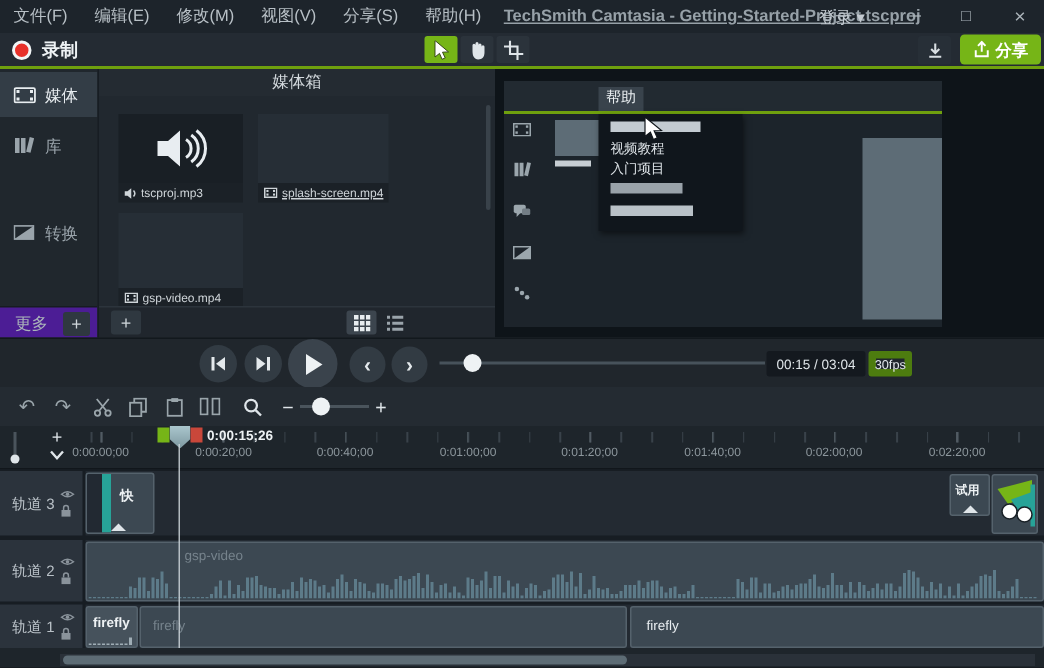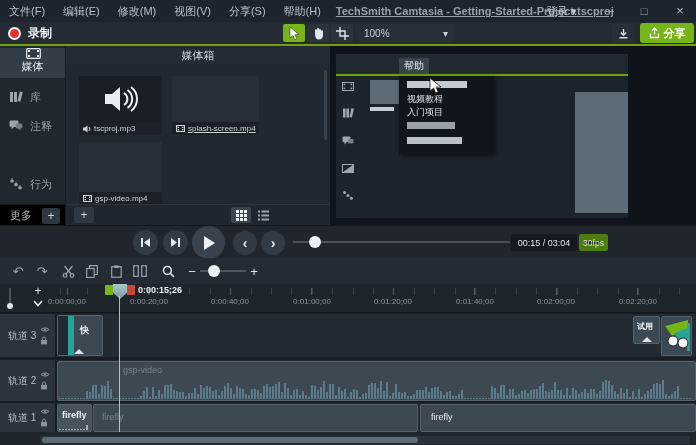--- a/index.html
+++ b/index.html
@@ -28,22 +28,22 @@
   .zoom-select{width:84px;height:18px;background:#272f37;border-radius:2px;color:#ccd3d8;font-size:10px;
                display:flex;align-items:center;padding:0 6px;justify-content:space-between;}
   .share-btn{width:54px;height:20px;background:#76b517;border-radius:3px;display:flex;align-items:center;
              justify-content:center;gap:4px;color:#fff;font-weight:bold;font-size:11px;}
   .dl-btn{width:22px;height:19px;background:#272f37;border-radius:2px;display:flex;align-items:center;justify-content:center;}
 
   
   .sidebar{left:0;top:46px;width:65px;height:179px;background:#20272d;}
   .side-item{position:absolute;left:0;width:65px;height:26px;display:flex;align-items:center;color:#9aa4ab;font-size:11px;}
   .side-item .ic{width:16px;margin:0 6px 0 8px;display:flex;justify-content:center;}
-  .side-item.sel{background:#333d46;color:#e8edf0;height:30px;flex-direction:column;}
-  .side-more{position:absolute;left:0;top:158px;width:65px;height:21px;background:#000000;border-top:1px solid #161c21;
+  .side-item.sel{background:#333d46;color:#e8edf0;height:30px;}
+  .side-more{position:absolute;left:0;top:158px;width:65px;height:21px;background:#4c1d95;border-top:1px solid #161c21;
              display:flex;align-items:center;}
   .plusbtn{background:#2f3840;border-radius:2px;color:#cfd6da;text-align:center;font-size:12px;line-height:16px;}
 
   
   .mediabin{left:65px;top:46px;width:265px;height:179px;background:#21282f;border-left:1px solid #171d23;box-sizing:border-box;}
   .bin-title{position:absolute;left:0;top:0;width:100%;height:18px;text-align:center;line-height:18px;
              color:#d3d9dd;font-size:11px;background:#242b32;}
   .tile{position:absolute;background:#262e36;}
   .tile.dark{background:#191f25;display:flex;align-items:center;justify-content:center;}
   .tile-label{position:absolute;background:#1b2127;color:#ced4d8;font-size:8px;display:flex;align-items:center;gap:3px;
@@ -64,21 +64,21 @@
   .cv-dd-text{position:absolute;left:8px;color:#dde3e7;font-size:9px;}
   .cv-thumb{position:absolute;left:34px;top:26px;width:30px;height:24px;background:#5d6c76;}
   .cv-thumbbar{position:absolute;left:34px;top:53px;width:24px;height:4px;background:#c6cdd2;}
   .cv-rightrect{position:absolute;left:239px;top:38px;width:53px;height:121px;background:#5d6c76;}
 
   
   .playbar{left:0;top:225px;width:696px;height:33px;background:#20262c;border-top:1px solid #12181d;box-sizing:border-box;}
   .pbtn{position:absolute;border-radius:50%;background:#323b43;display:flex;align-items:center;justify-content:center;color:#e4e9ec;}
   .timebox{position:absolute;left:511px;top:8px;width:66px;height:17px;background:#14191f;border-radius:2px;
            color:#dfe5e9;font-size:9px;display:flex;align-items:center;justify-content:center;}
-  .fpsbox{position:absolute;left:579px;top:8px;width:29px;height:17px;border:7px solid #4d7c0f;border-radius:2px;
+  .fpsbox{position:absolute;left:579px;top:8px;width:29px;height:17px;border:5px solid #4d7c0f;border-radius:2px;
           color:#dfe5e9;font-size:8.5px;display:flex;align-items:center;justify-content:center;box-sizing:border-box;}
   .propbtn{position:absolute;left:630px;top:5px;width:64px;height:23px;background:#3a434b;border-radius:3px;
            display:flex;align-items:center;justify-content:center;gap:5px;color:#8bc32a;font-weight:bold;font-size:11px;}
 
   
   .tltoolbar{left:0;top:258px;width:696px;height:26px;background:#242b32;}
   .tlicon{position:absolute;top:5px;width:16px;height:16px;display:flex;align-items:center;justify-content:center;
           color:#9aa5ab;font-size:13px;}
 
   
@@ -153,24 +153,20 @@
     <div class="toolbtn idle" style="position:absolute;left:307px;top:2px;">
       <svg width="12" height="13" viewBox="0 0 12 13">
         <path d="M3 7 V3.2 a1 1 0 0 1 2 0 V2 a1 1 0 0 1 2 0 v1 a1 1 0 0 1 2 0 v1.2 a1 1 0 0 1 2 0 V8 c0 3-1.6 4.6-4.2 4.6 C4.2 12.6 3 10.4 3 7 Z" fill="#dfe5e9"></path>
       </svg>
     </div>
     <div class="toolbtn idle" style="position:absolute;left:331px;top:2px;">
       <svg width="13" height="13" viewBox="0 0 13 13">
         <path d="M4 0 V9 H13 M0 4 H9 V13" fill="none" stroke="#dfe5e9" stroke-width="1.4"></path>
       </svg>
     </div>
-    <div class="zoom-select" style="position:absolute;left:358px;top:2px;">
-      <span>100%</span>
-      <span>▾</span>
-    </div>
     <div class="dl-btn" style="position:absolute;left:612px;top:2px;">
       <svg width="11" height="11" viewBox="0 0 11 11">
         <path d="M5.5 1 V7 M2.8 4.6 L5.5 7.3 L8.2 4.6 M1.5 9.8 H9.5" fill="none" stroke="#d8dee2" stroke-width="1.4"></path>
       </svg>
     </div>
     <div class="share-btn" style="position:absolute;left:640px;top:1px;">
       <svg width="11" height="12" viewBox="0 0 11 12">
         <path d="M5.5 7.5 V1.2 M3 3.6 L5.5 1 L8 3.6 M1.5 6.5 V10.5 H9.5 V6.5" fill="none" stroke="#ffffff" stroke-width="1.3"></path>
       </svg>
       <span>分享</span>
@@ -194,41 +190,28 @@
     <div class="side-item" style="top:38px;">
       <span class="ic">
         <svg width="14" height="12" viewBox="0 0 14 12">
             <rect x="1" y="1" width="3" height="10" fill="#9aa4ab"></rect>
             <rect x="5" y="1" width="3" height="10" fill="#9aa4ab"></rect>
             <rect x="9.6" y="0.6" width="3" height="10" fill="#9aa4ab" transform="rotate(14 11 5.6)"></rect>
           </svg>
       </span>
       <span>库</span>
     </div>
-    <div class="side-item" style="top:67px;">
+    <div class="side-item" style="top:96px;">
       <span class="ic">
-        <svg width="14" height="12" viewBox="0 0 14 12">
-            <rect x="0.5" y="0.5" width="9" height="6.4" rx="1.4" fill="#9aa4ab"></rect>
-            <polygon points="2.5,6.5 2.5,9.5 5.5,6.5" fill="#9aa4ab"></polygon>
-            <rect x="6.8" y="3.4" width="6.6" height="5" rx="1.2" fill="#737d85"></rect>
-            <polygon points="11.4,8 11.4,10.6 8.8,8" fill="#737d85"></polygon>
+        <svg width="14" height="10" viewBox="0 0 14 10">
+            <rect x="0.6" y="0.6" width="12.8" height="8.8" fill="none" stroke="#9aa4ab" stroke-width="1.1"></rect>
+            <polygon points="13.4,0.6 13.4,9.4 0.6,9.4" fill="#9aa4ab"></polygon>
           </svg>
       </span>
-      <span>注释</span>
-    </div>
-    <div class="side-item" style="top:125px;">
-      <span class="ic">
-        <svg width="14" height="12" viewBox="0 0 14 12">
-            <circle cx="3" cy="3" r="1.8" fill="#9aa4ab"></circle>
-            <circle cx="7" cy="6.6" r="1.8" fill="#9aa4ab"></circle>
-            <circle cx="11" cy="9.8" r="1.8" fill="#9aa4ab"></circle>
-            <path d="M3 1 v-1 M7 4.6 v-1 M11 7.8 v-1" stroke="#9aa4ab"></path>
-          </svg>
-      </span>
-      <span>行为</span>
+      <span>转换</span>
     </div>
     <div class="side-more">
       <span style="margin-left:10px;color:#aab3b9;">更多</span>
       <span class="plusbtn" style="position:absolute;left:42px;width:18px;height:16px;">+</span>
     </div>
   </div>
 
   <div class="abs mediabin">
     <div class="bin-title">媒体箱</div>
 

